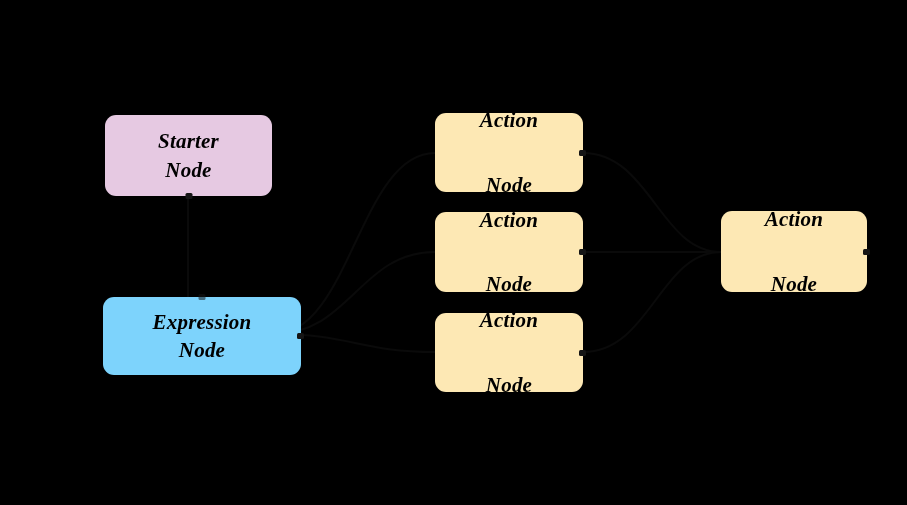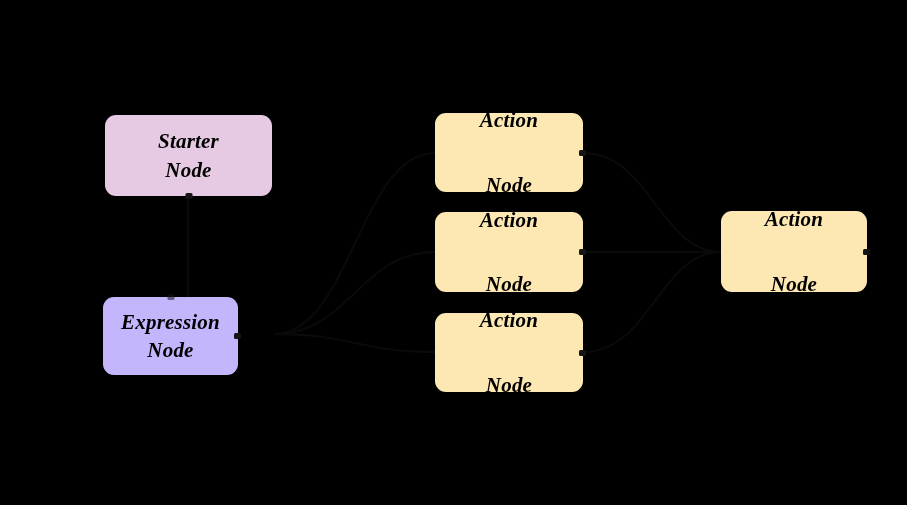--- a/index.html
+++ b/index.html
@@ -81,21 +81,21 @@
       <path d="M583,252 L721,252" stroke="#0a0a0a"></path>
       <path d="M583,352 C650,352 660,252 721,252" stroke="#0a0a0a"></path>
     </svg>
 
   <div class="node starter" style="left: 105px; top: 115px; width: 167px; height: 81px; background: rgb(230, 201, 226);">
     <span class="line">Starter</span>
     <span class="line">Node</span>
     <span class="port bottom"></span>
   </div>
 
-  <div class="node expression" style="left: 103px; top: 297px; width: 135px; height: 78px; background: #c4b5fd;">
+  <div class="node expression" style="left: 103px; top: 297px; width: 198px; height: 78px; background: #7dd3fc;">
     <span class="line">Expression</span>
     <span class="line">Node</span>
     <span class="port top"></span>
     <span class="port right"></span>
   </div>
 
   <div class="node action" style="left: 435px; top: 113px; width: 148px; height: 79px; background: rgb(253, 232, 180);">
     <span class="line">Action</span>
     <span class="line">Node</span>
     <span class="port right"></span>

